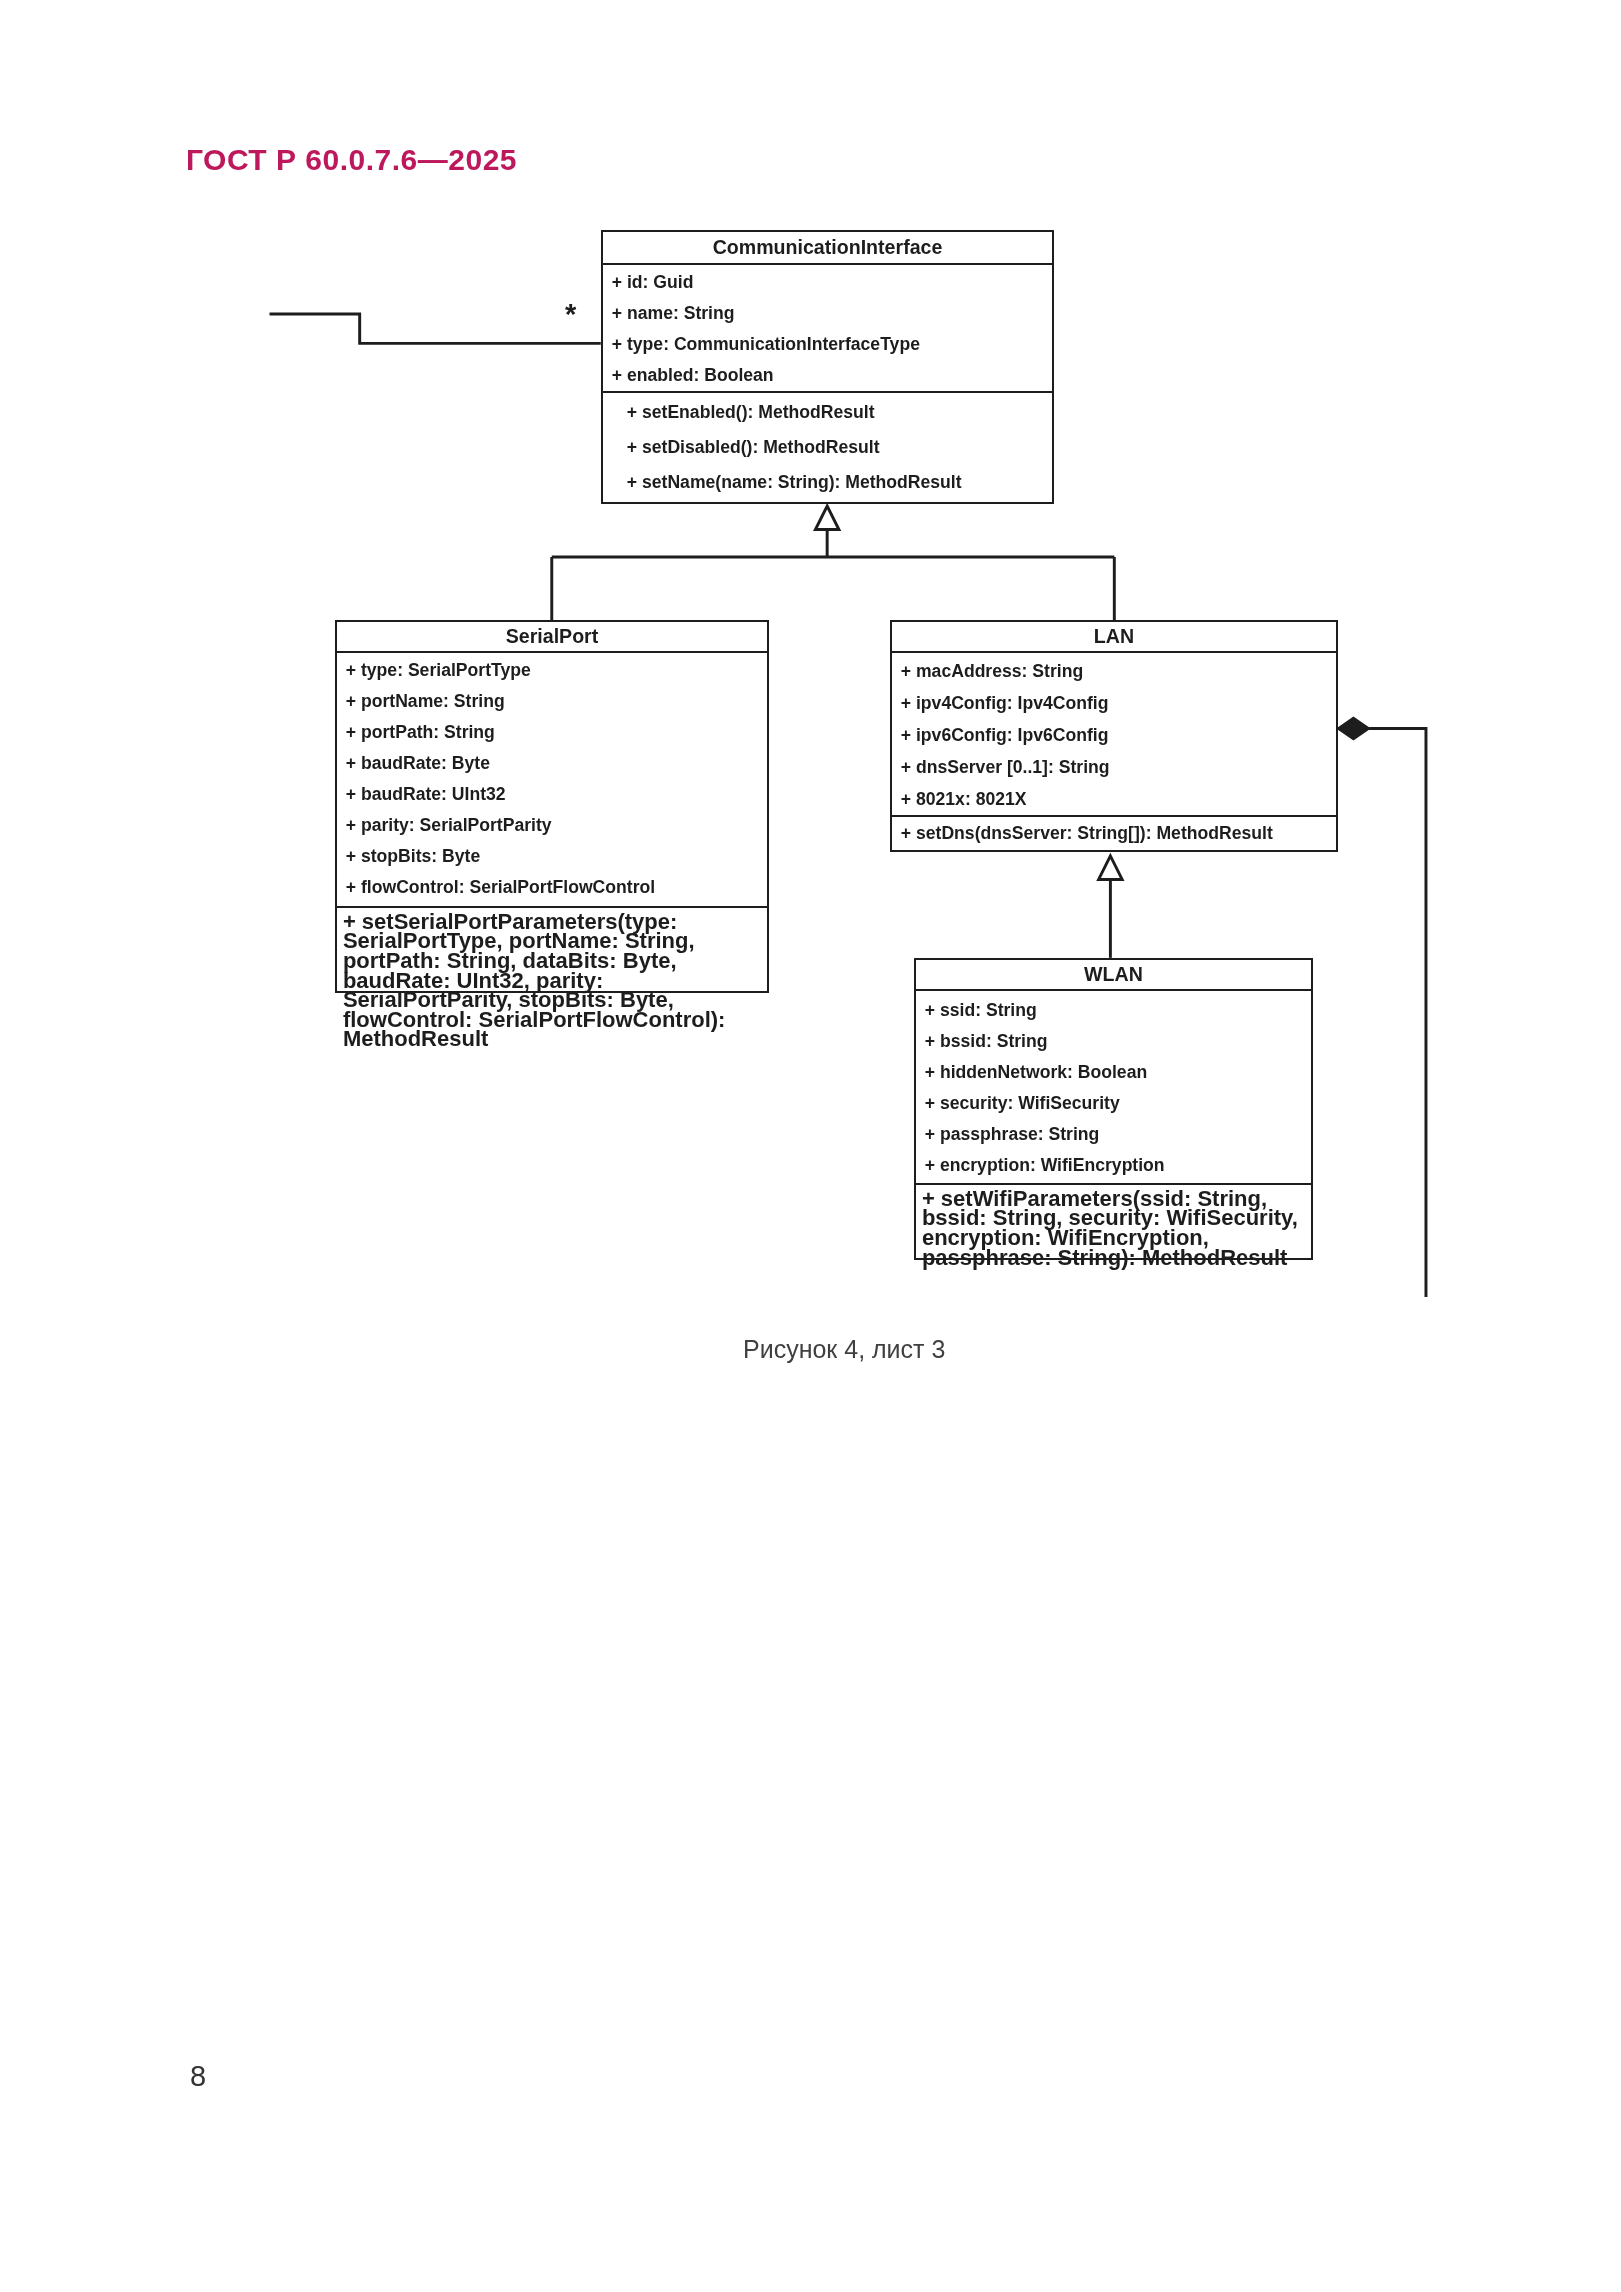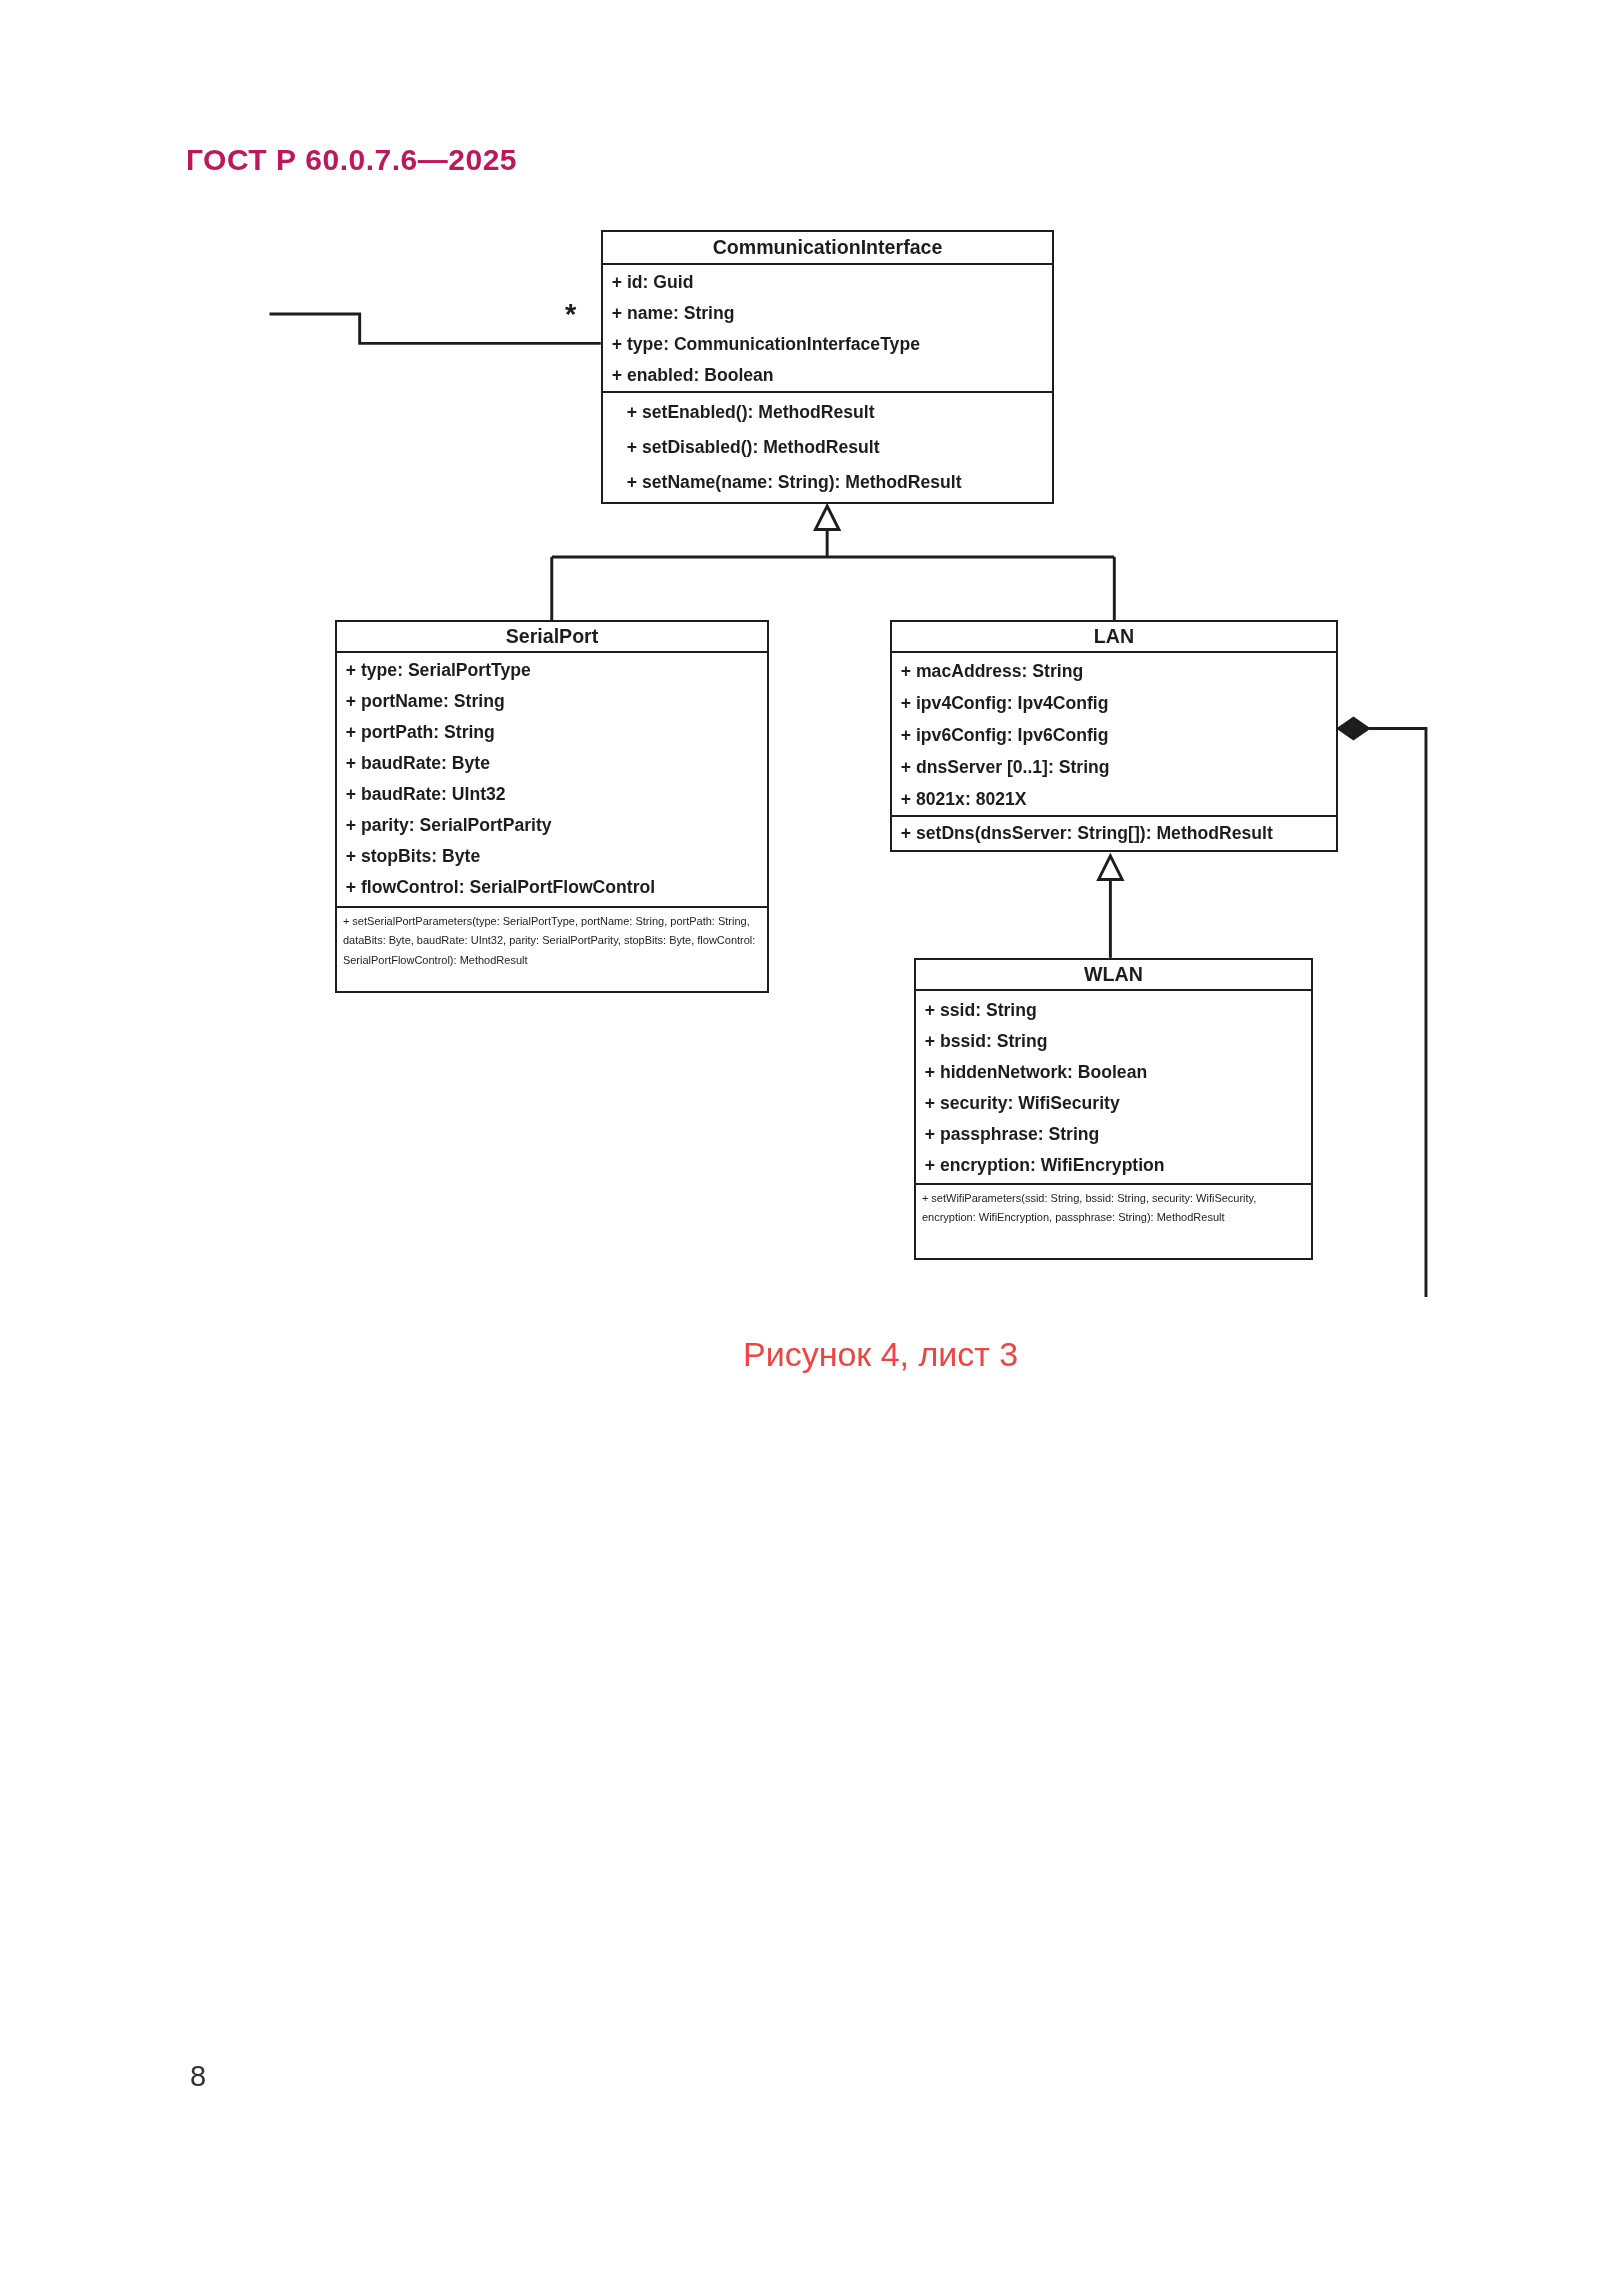--- a/index.html
+++ b/index.html
@@ -18,22 +18,22 @@
     top: 143px;
     font-size: 30px;
     font-weight: bold;
     letter-spacing: 0.5px;
     color: #be185d;
   }
   .figure-caption {
     position: absolute;
     left: 743px;
     top: 1335px;
-    font-size: 34px;
-    color: #ef4444;
+    font-size: 25px;
+    color: #404040;
   }
   .page-number {
     position: absolute;
     left: 190px;
     top: 2060px;
     font-size: 29px;
     color: #333333;
   }
   .overlay {
     position: absolute;
@@ -59,22 +59,22 @@
   .uml-row {
     display: flex;
     align-items: center;
     padding: 0 5.9px 0 8.8px;
     font-weight: bold;
     font-size: 17.6px;
     white-space: nowrap;
     overflow: hidden;
   }
   .uml-method-text {
-    font-weight: normal;
-    font-size: 11px;
+    font-weight: bold;
+    font-size: 22px;
     line-height: 19.6px;
     padding: 3.9px 3.9px 0 5.9px;
   }
   
   .ci   .uml-title { height: 31px; }
   .ci   .uml-attrs  { height: 124px; padding-top: 2px; }
   .ci   .uml-attrs .uml-row { height: 31px; }
   .ci   .uml-methods { height: 107px; padding-top: 2px; }
   .ci   .uml-methods .uml-row { height: 35px; margin-left: 15px; }
   .sp   .uml-title { height: 29px; }

